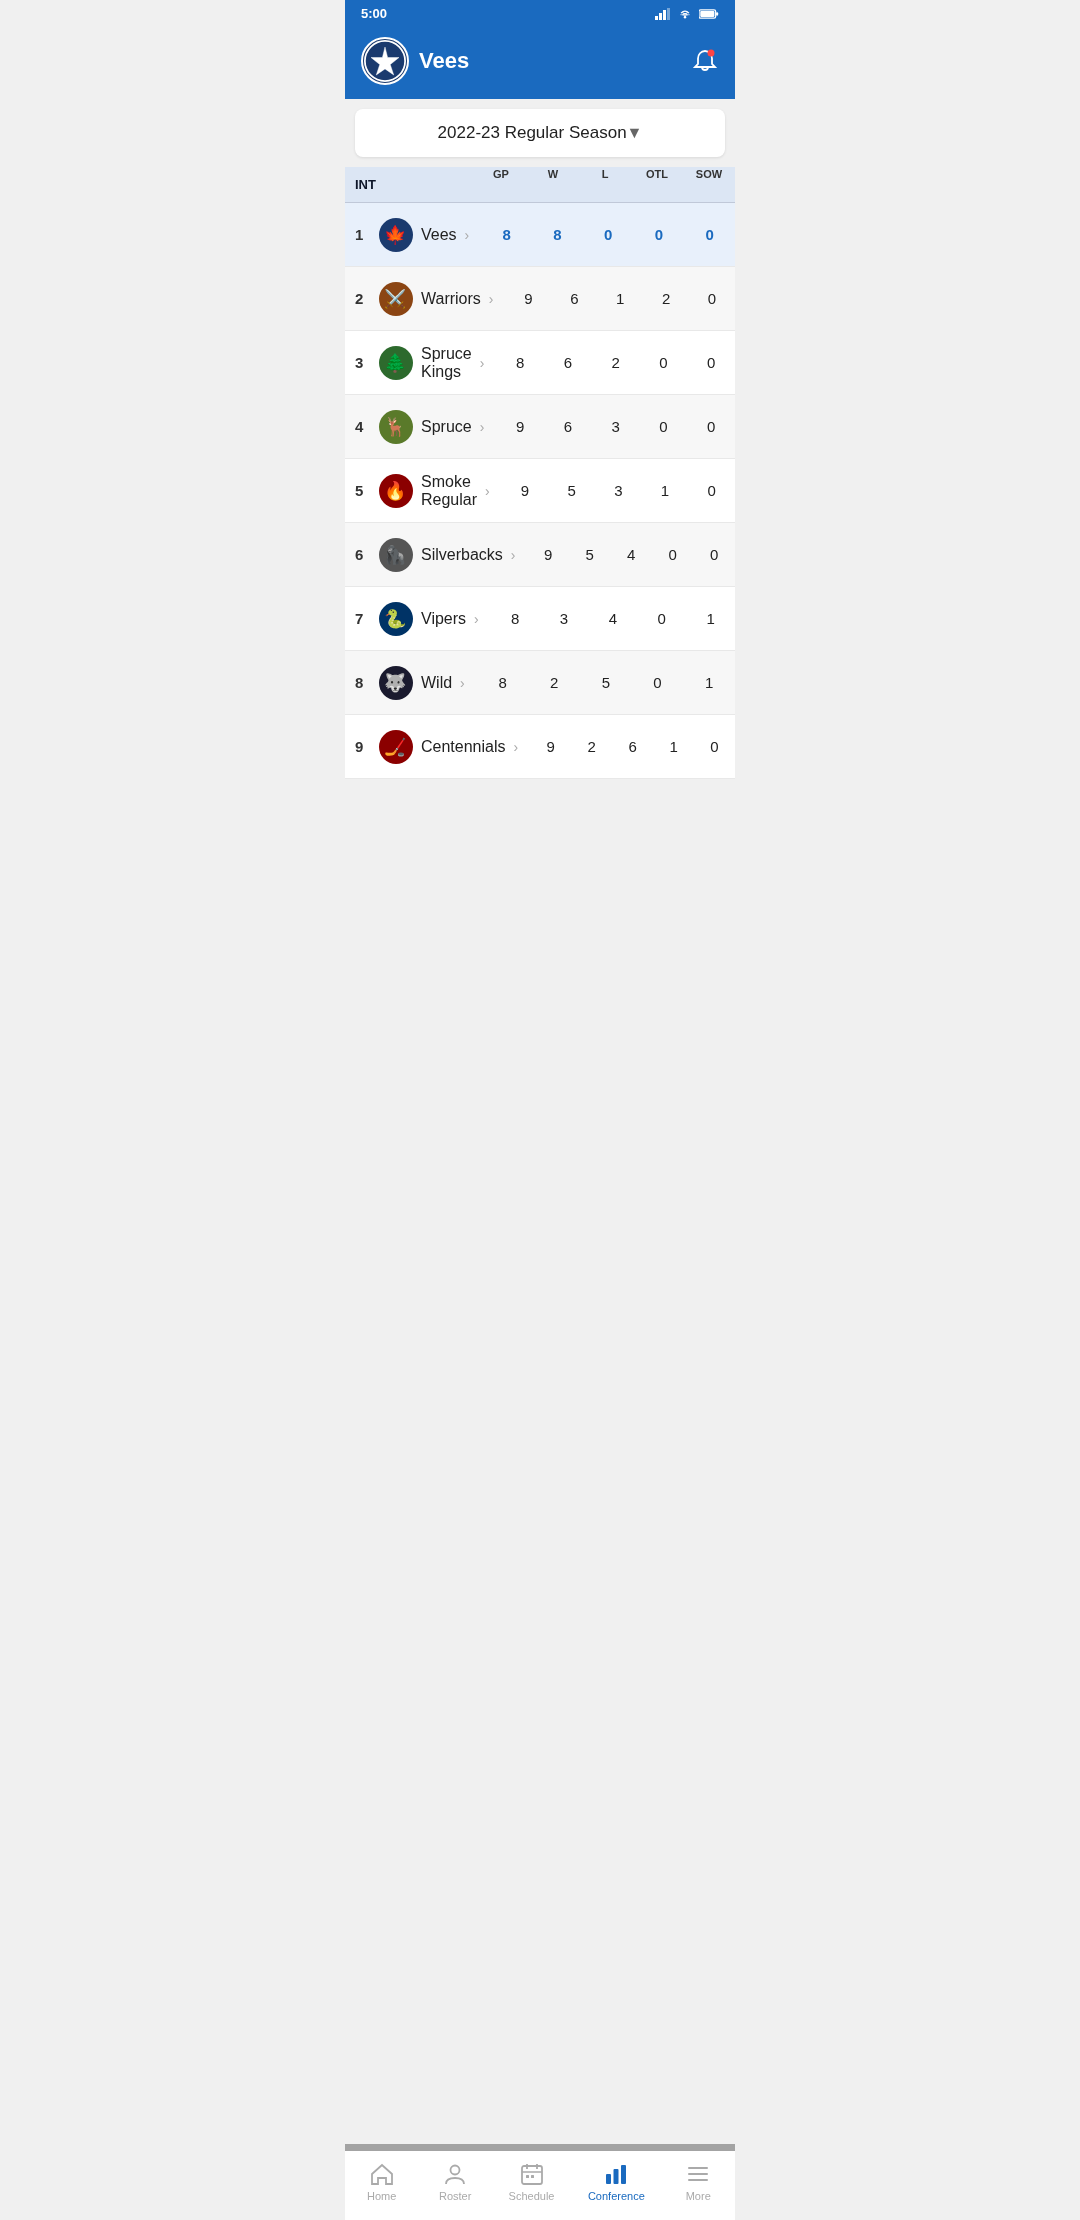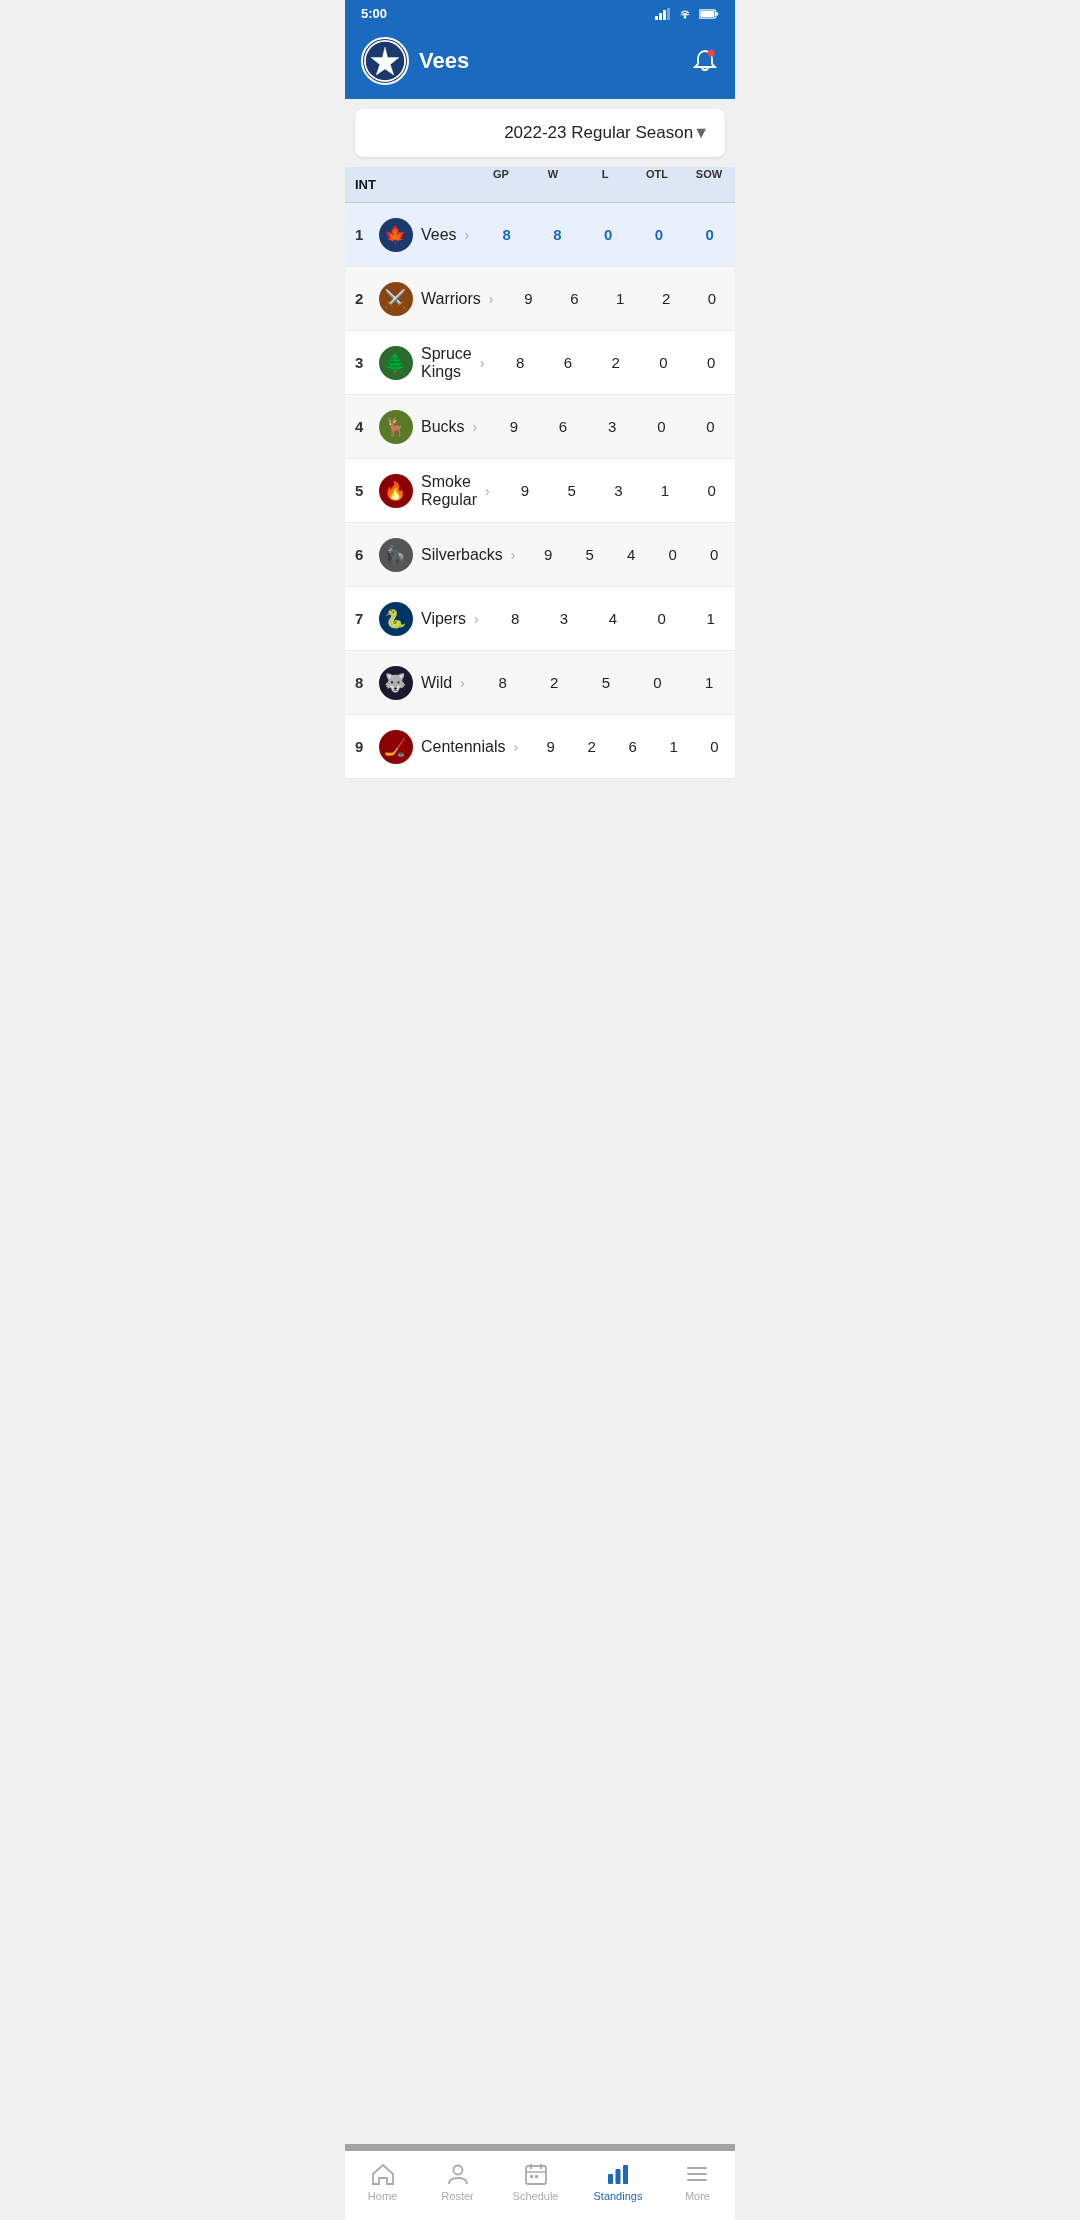--- a/index.html
+++ b/index.html
@@ -73,21 +73,21 @@
     }
 
     
     .season-selector {
       background: white;
       margin: 10px;
       border-radius: 8px;
       padding: 14px 16px;
       display: flex;
       align-items: center;
-      justify-content: flex-end;
+      justify-content: center;
       box-shadow: 0 1px 3px rgba(0,0,0,0.1);
     }
     .season-text {
       font-size: 17px;
       font-weight: 500;
       color: #222;
     }
     .chevron-down {
       color: #666;
       font-size: 16px;
@@ -374,21 +374,21 @@
       <div class="td-stat">2</div>
       <div class="td-stat">0</div>
       <div class="td-stat">0</div>
     </div>
         <div class="table-row alt">
       <div class="td-team">
         <span class="row-rank">4</span>
         <div class="team-icon icon-bucks">
           <span style="font-size:18px;">🦌</span>
         </div>
-        <span class="team-name">Bucks</span>
+        <span class="team-name">Spruce</span>
         <span class="row-chevron">›</span>
       </div>
       <div class="td-stat">9</div>
       <div class="td-stat">6</div>
       <div class="td-stat">3</div>
       <div class="td-stat">0</div>
       <div class="td-stat">0</div>
     </div>
         <div class="table-row normal">
       <div class="td-team">
@@ -494,21 +494,21 @@
       <rect x="12" y="14" width="3" height="3" rx="0.5" fill="#aaa"></rect>
     </svg>
     <span class="nav-label">Schedule</span>
   </div>
   <div class="nav-item">
     <svg width="26" height="26" viewBox="0 0 26 26">
       <rect x="3" y="13" width="5" height="10" rx="1" fill="#1a6abf"></rect>
       <rect x="10.5" y="8" width="5" height="15" rx="1" fill="#1a6abf"></rect>
       <rect x="18" y="4" width="5" height="19" rx="1" fill="#1a6abf"></rect>
     </svg>
-    <span class="nav-label active">Standings</span>
+    <span class="nav-label active">Conference</span>
   </div>
   <div class="nav-item">
     <svg width="26" height="26" viewBox="0 0 26 26">
       <line x1="4" y1="7" x2="22" y2="7" stroke="#aaa" stroke-width="2" stroke-linecap="round"></line>
       <line x1="4" y1="13" x2="22" y2="13" stroke="#aaa" stroke-width="2" stroke-linecap="round"></line>
       <line x1="4" y1="19" x2="22" y2="19" stroke="#aaa" stroke-width="2" stroke-linecap="round"></line>
     </svg>
     <span class="nav-label">More</span>
   </div>
 </div>

